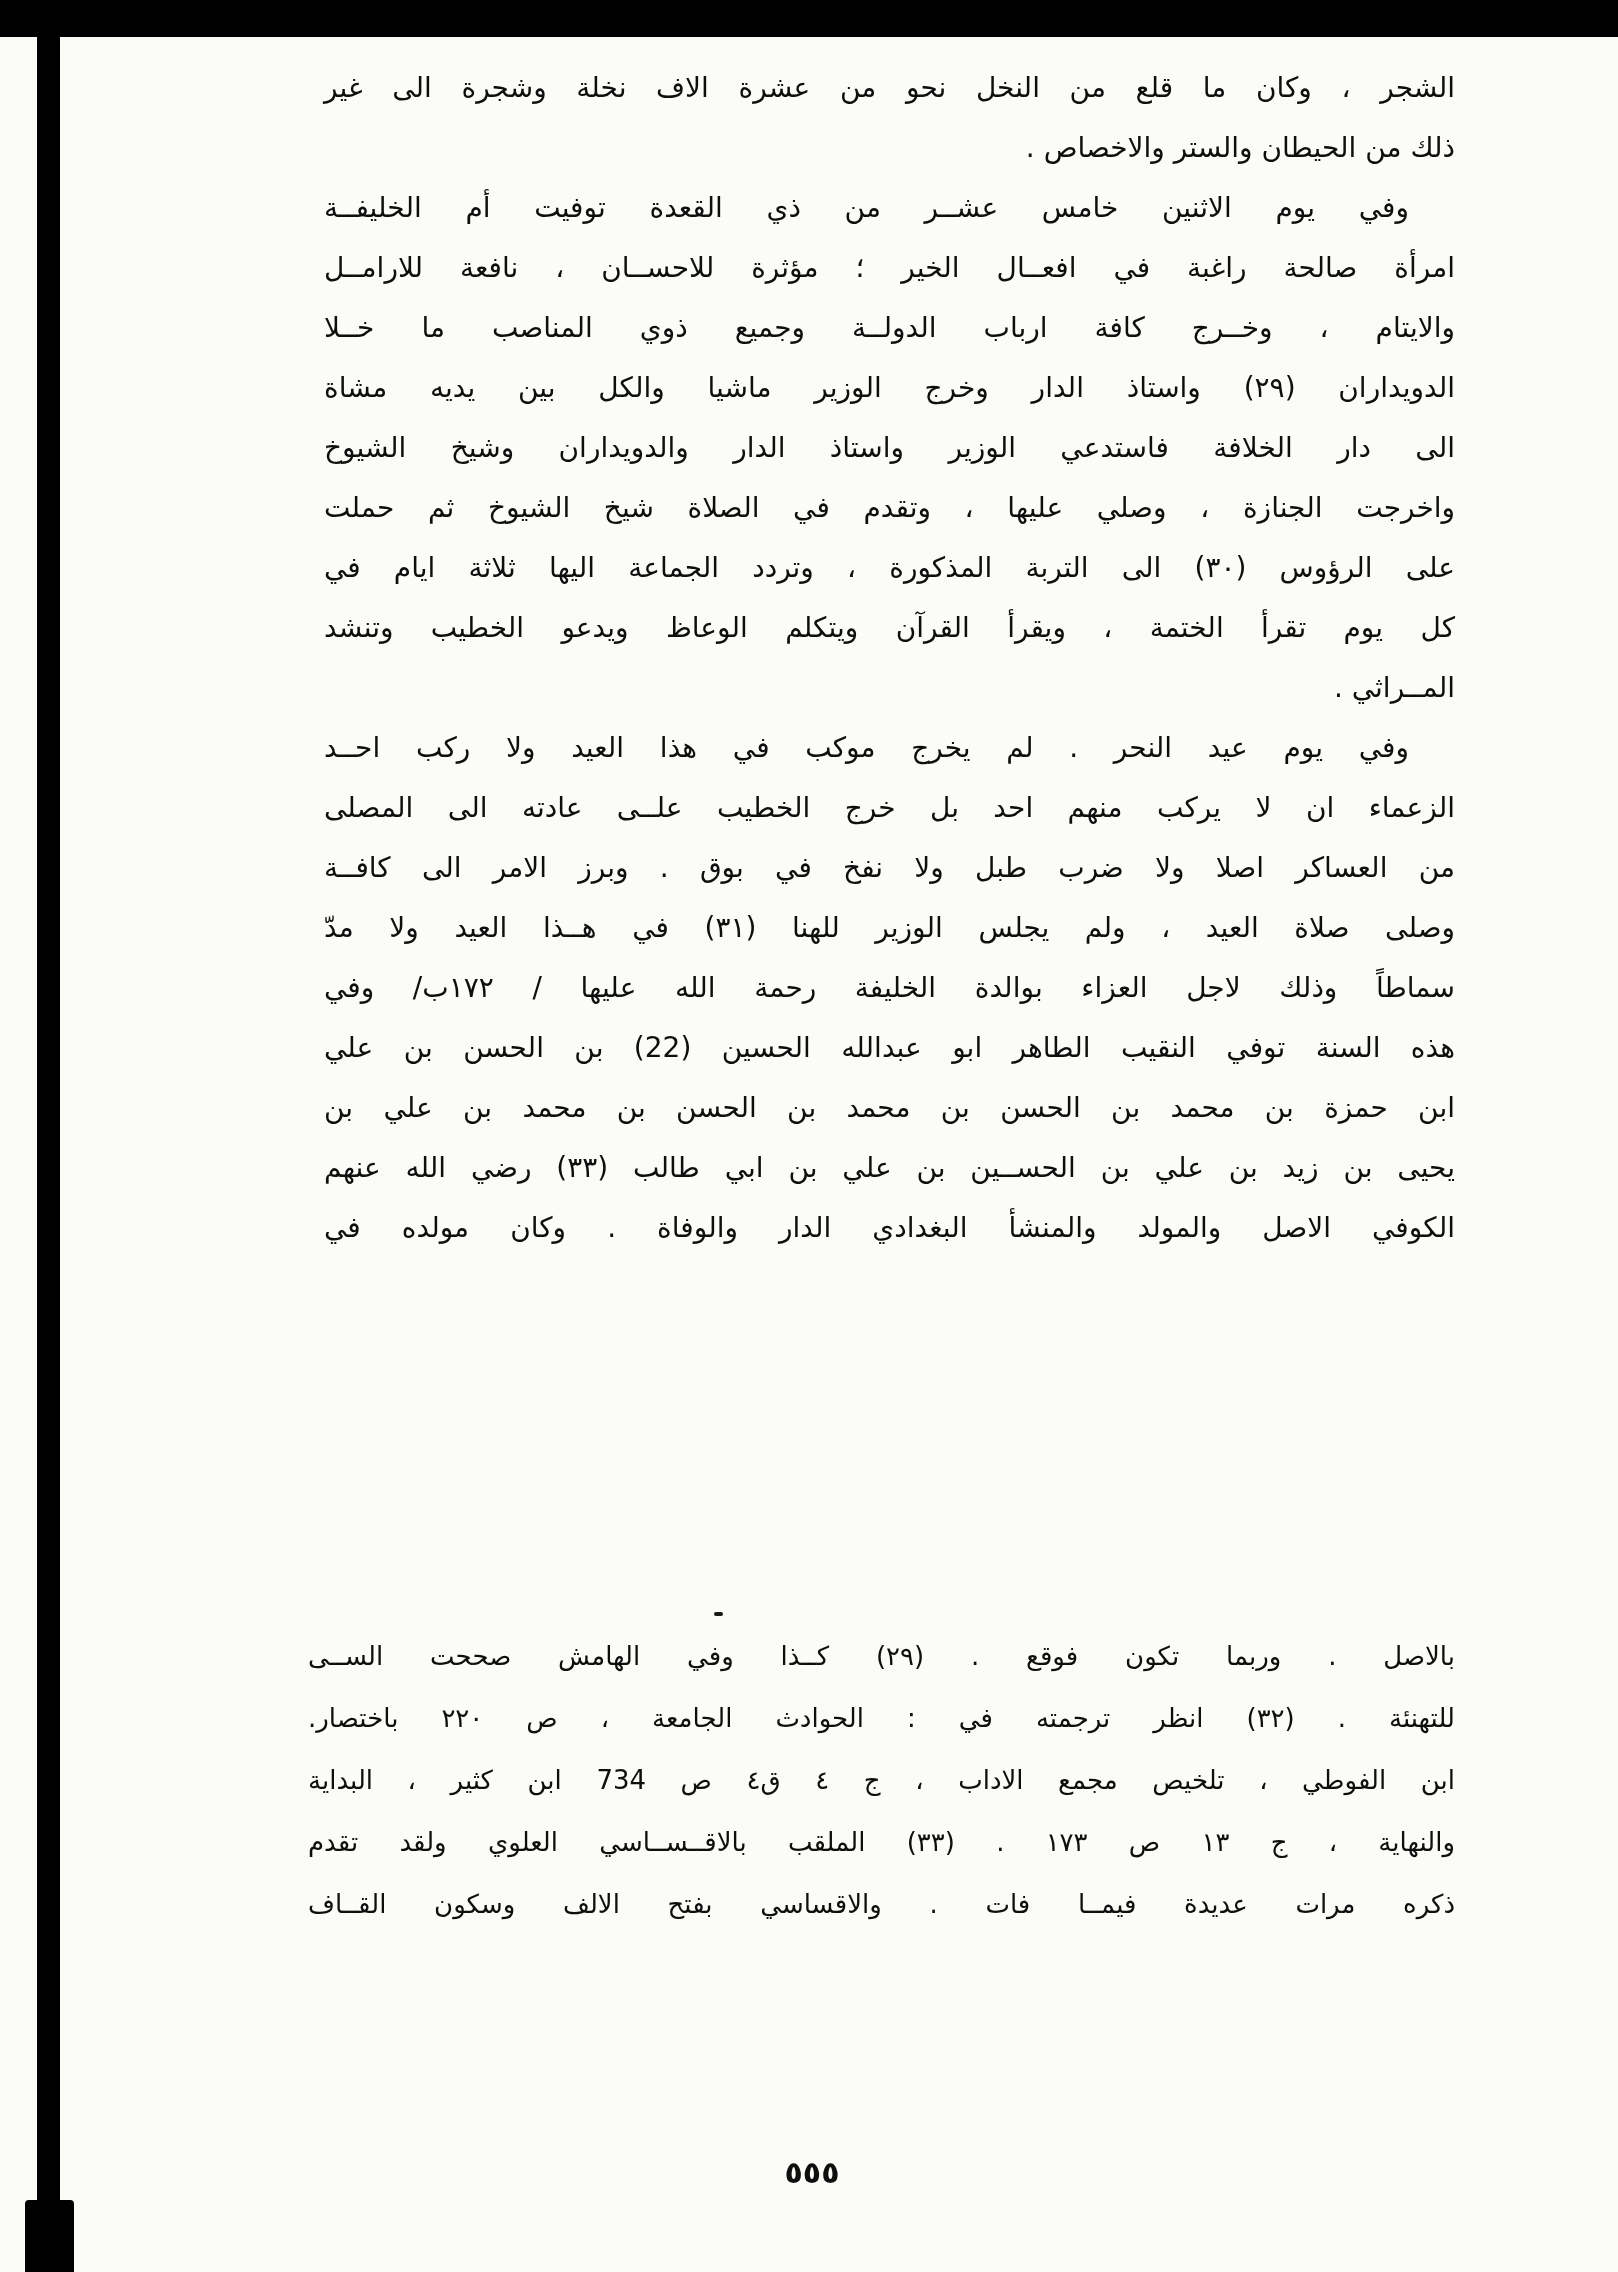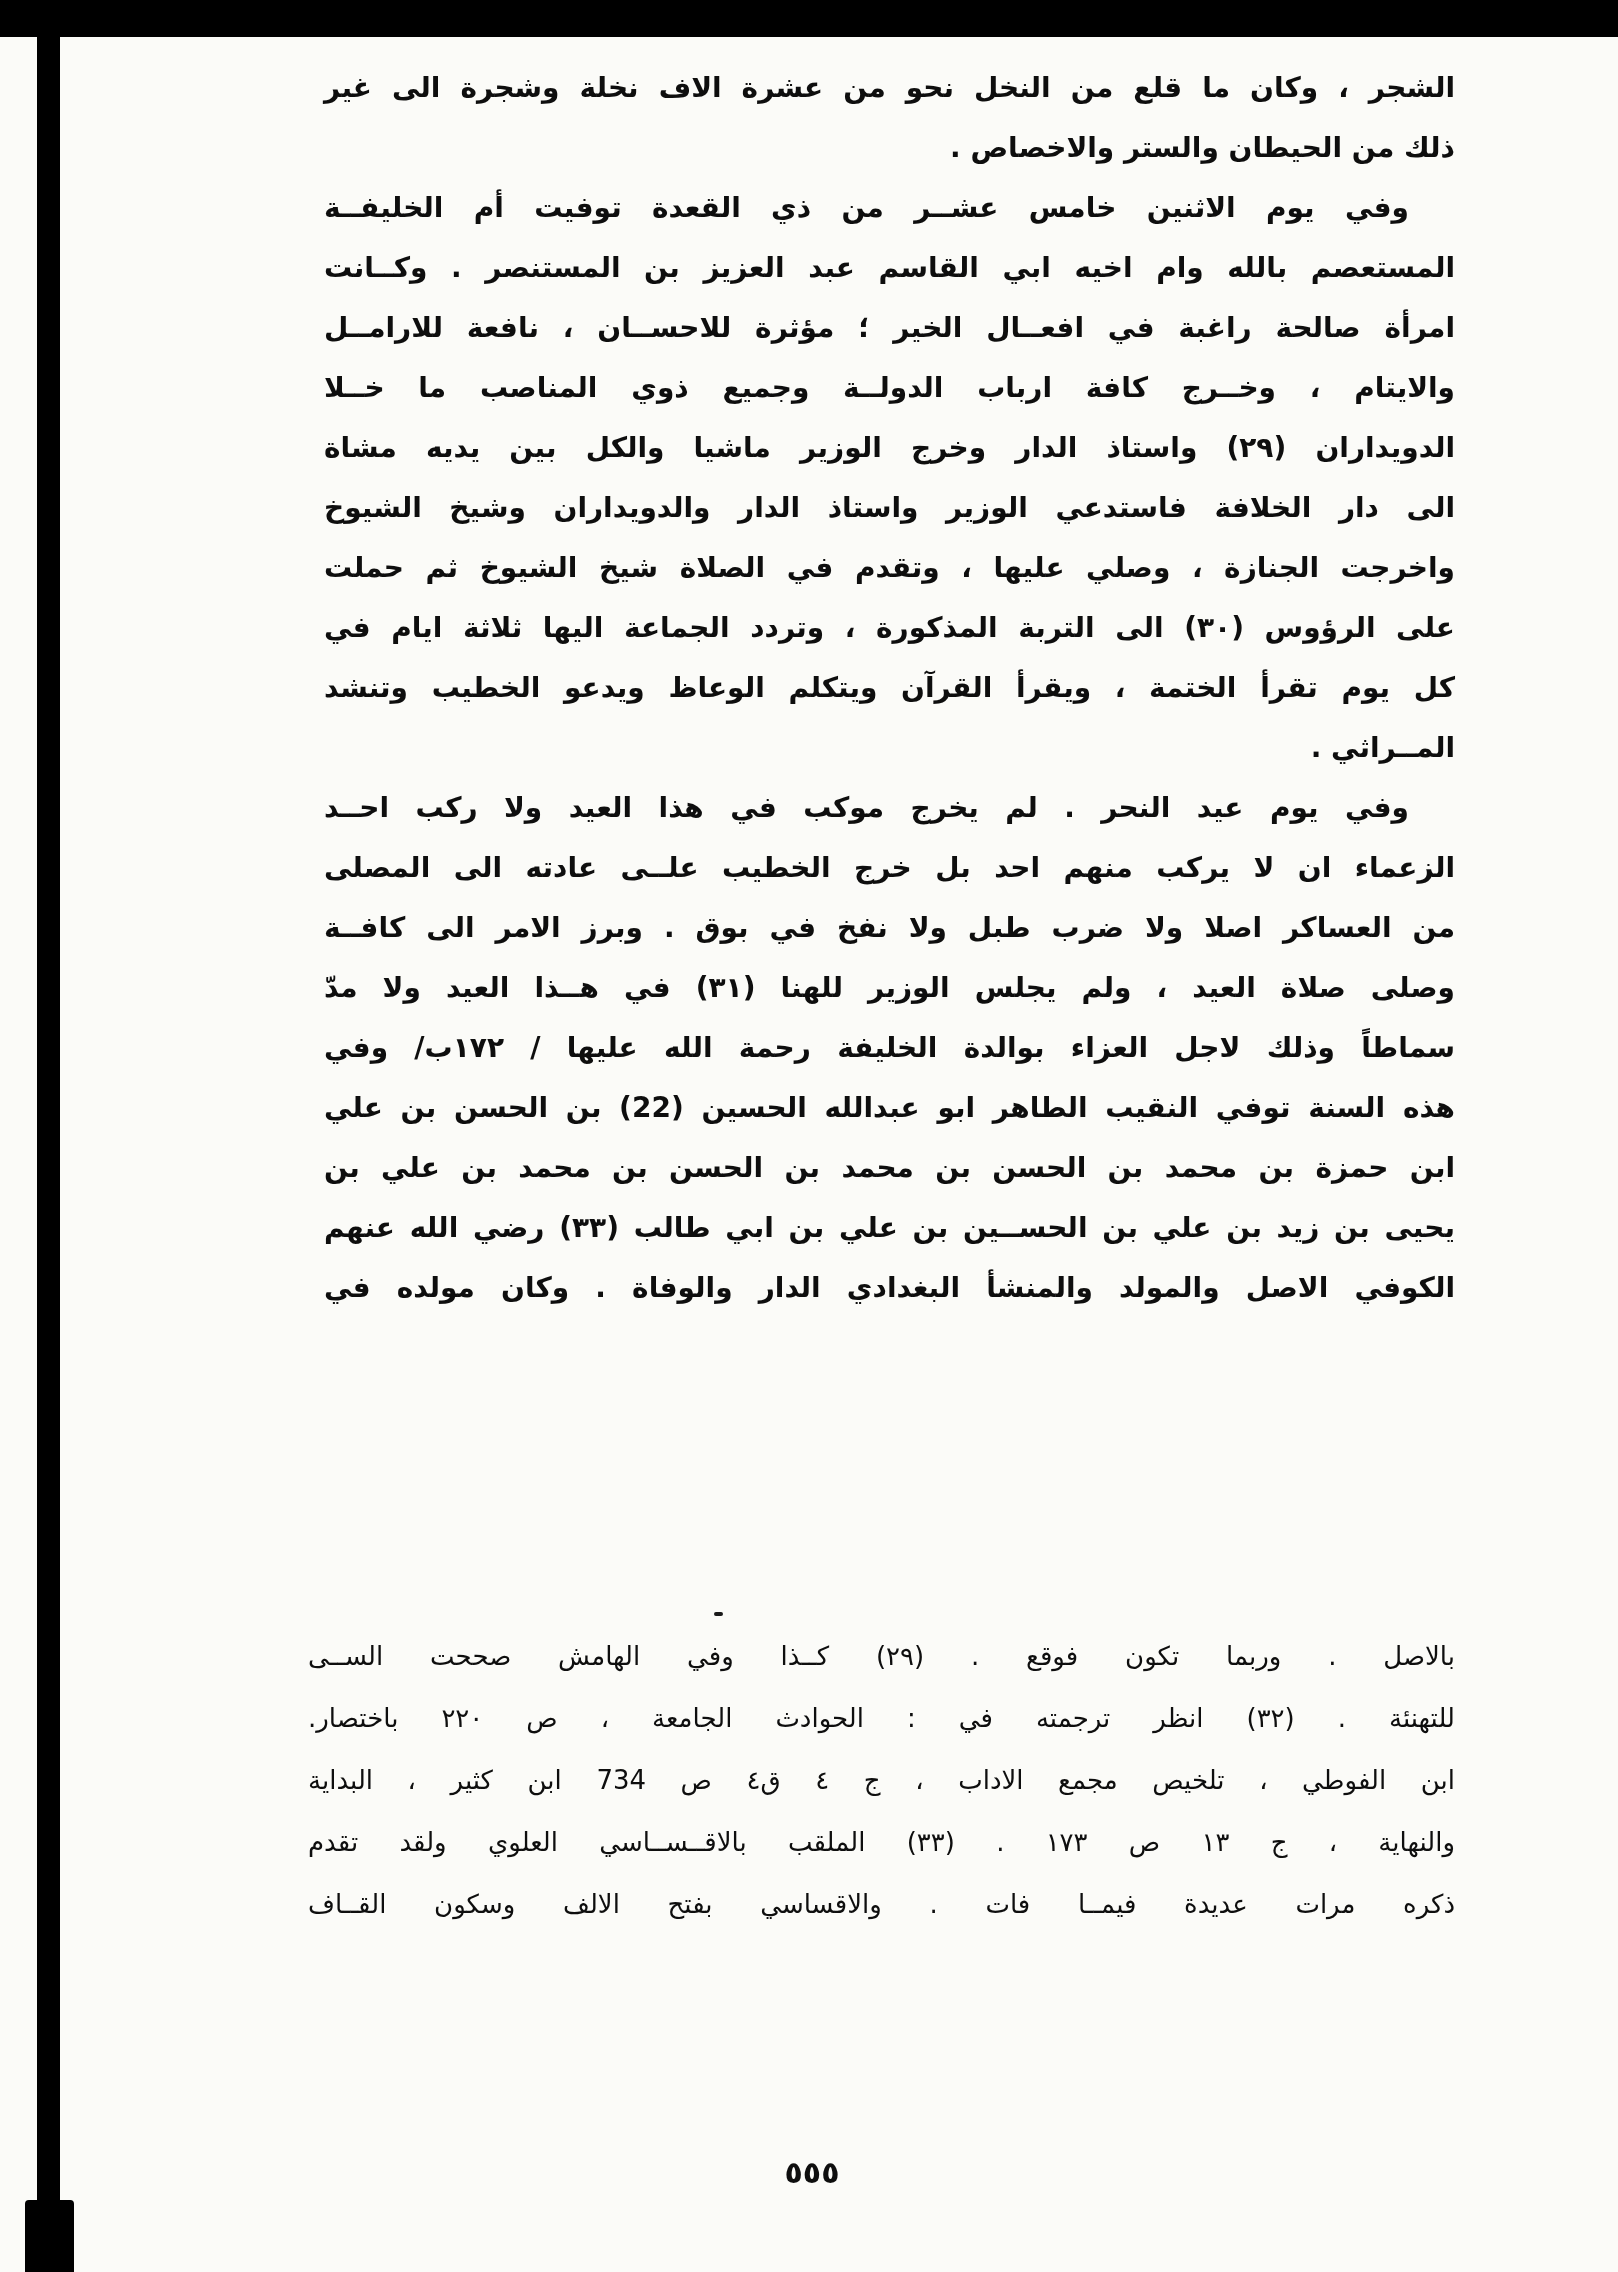--- a/index.html
+++ b/index.html
@@ -42,21 +42,21 @@
     direction: rtl;
     unicode-bidi: embed;
   }
   .body-block {
     top: 58px;
     right: 164px;
     width: 1147px;
   }
   .body-block .line {
     font-size: 28px;
-    font-weight: 700;
+    font-weight: 400;
     height: 60px;
     line-height: 60px;
     text-align: justify;
     text-align-last: justify;
     letter-spacing: 0.3px;
     margin-left: 16px;
   }
   .body-block .line.indent {
     padding-right: 46px;
   }
@@ -94,21 +94,20 @@
 
 <div class="scan-top"></div>
 <div class="scan-left"></div>
 <div class="scan-blob"></div>
 <div class="stray-mark"></div>
 
 <div class="block body-block">
   <div class="line">الشجر ، وكان ما قلع من النخل نحو من عشرة الاف نخلة وشجرة الى غير</div>
   <div class="line para-end">ذلك من الحيطان والستر والاخصاص .</div>
   <div class="line indent">وفي يوم الاثنين خامس عشــر من ذي القعدة توفيت أم الخليفــة</div>
-  <div class="line">المستعصم بالله وام اخيه ابي القاسم عبد العزيز بن المستنصر . وكــانت</div>
   <div class="line">امرأة صالحة راغبة في افعــال الخير ؛ مؤثرة للاحســان ، نافعة للارامــل</div>
   <div class="line">والايتام ، وخــرج كافة ارباب الدولــة وجميع ذوي المناصب ما خــلا</div>
   <div class="line">الدويداران (٢٩) واستاذ الدار وخرج الوزير ماشيا والكل بين يديه مشاة</div>
   <div class="line">الى دار الخلافة فاستدعي الوزير واستاذ الدار والدويداران وشيخ الشيوخ</div>
   <div class="line">واخرجت الجنازة ، وصلي عليها ، وتقدم في الصلاة شيخ الشيوخ ثم حملت</div>
   <div class="line">على الرؤوس (٣٠) الى التربة المذكورة ، وتردد الجماعة اليها ثلاثة ايام في</div>
   <div class="line">كل يوم تقرأ الختمة ، ويقرأ القرآن ويتكلم الوعاظ ويدعو الخطيب وتنشد</div>
   <div class="line para-end">المــراثي .</div>
   <div class="line indent">وفي يوم عيد النحر . لم يخرج موكب في هذا العيد ولا ركب احــد</div>
   <div class="line">الزعماء ان لا يركب منهم احد بل خرج الخطيب علــى عادته الى المصلى</div>

